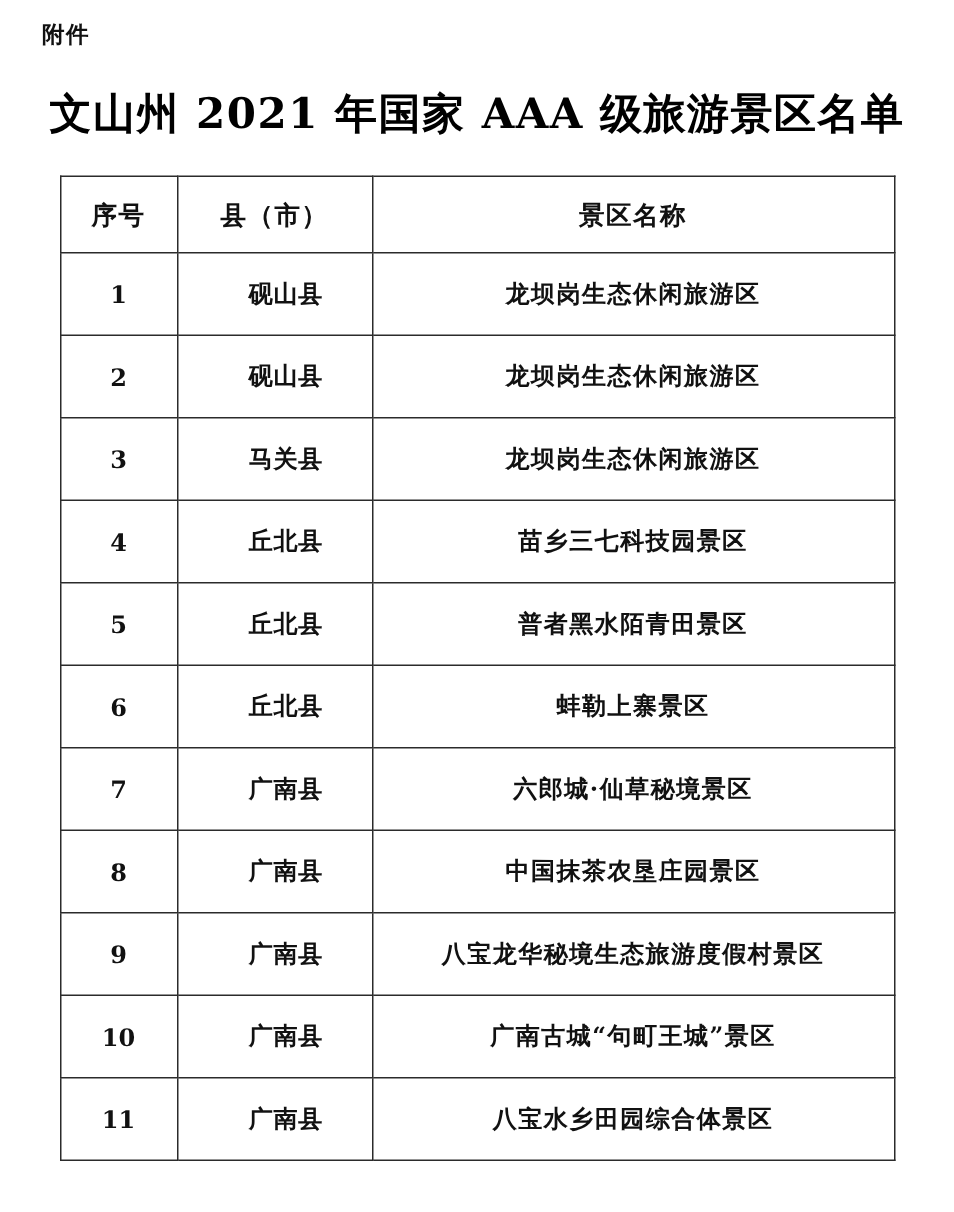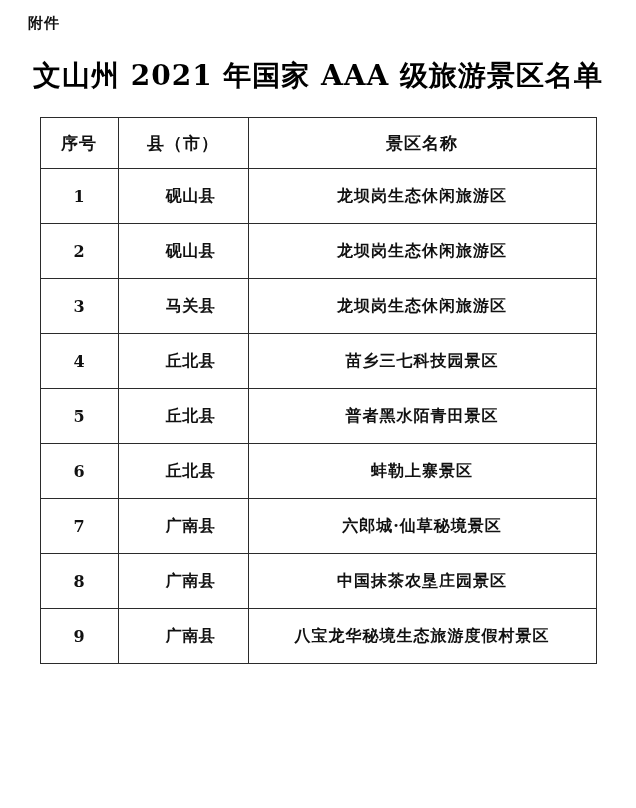--- a/index.html
+++ b/index.html
@@ -141,15 +141,25 @@
       <tr>
         <td class="col-index">8</td>
         <td class="col-county">广南县</td>
         <td class="col-name">中国抹茶农垦庄园景区</td>
       </tr>
       <tr>
         <td class="col-index">9</td>
         <td class="col-county">广南县</td>
         <td class="col-name">八宝龙华秘境生态旅游度假村景区</td>
       </tr>
+      <tr>
+        <td class="col-index">10</td>
+        <td class="col-county">广南县</td>
+        <td class="col-name">广南古城“句町王城”景区</td>
+      </tr>
+      <tr>
+        <td class="col-index">11</td>
+        <td class="col-county">广南县</td>
+        <td class="col-name">八宝水乡田园综合体景区</td>
+      </tr>
     </tbody>
   </table>
 </div>
 
 </body></html>

